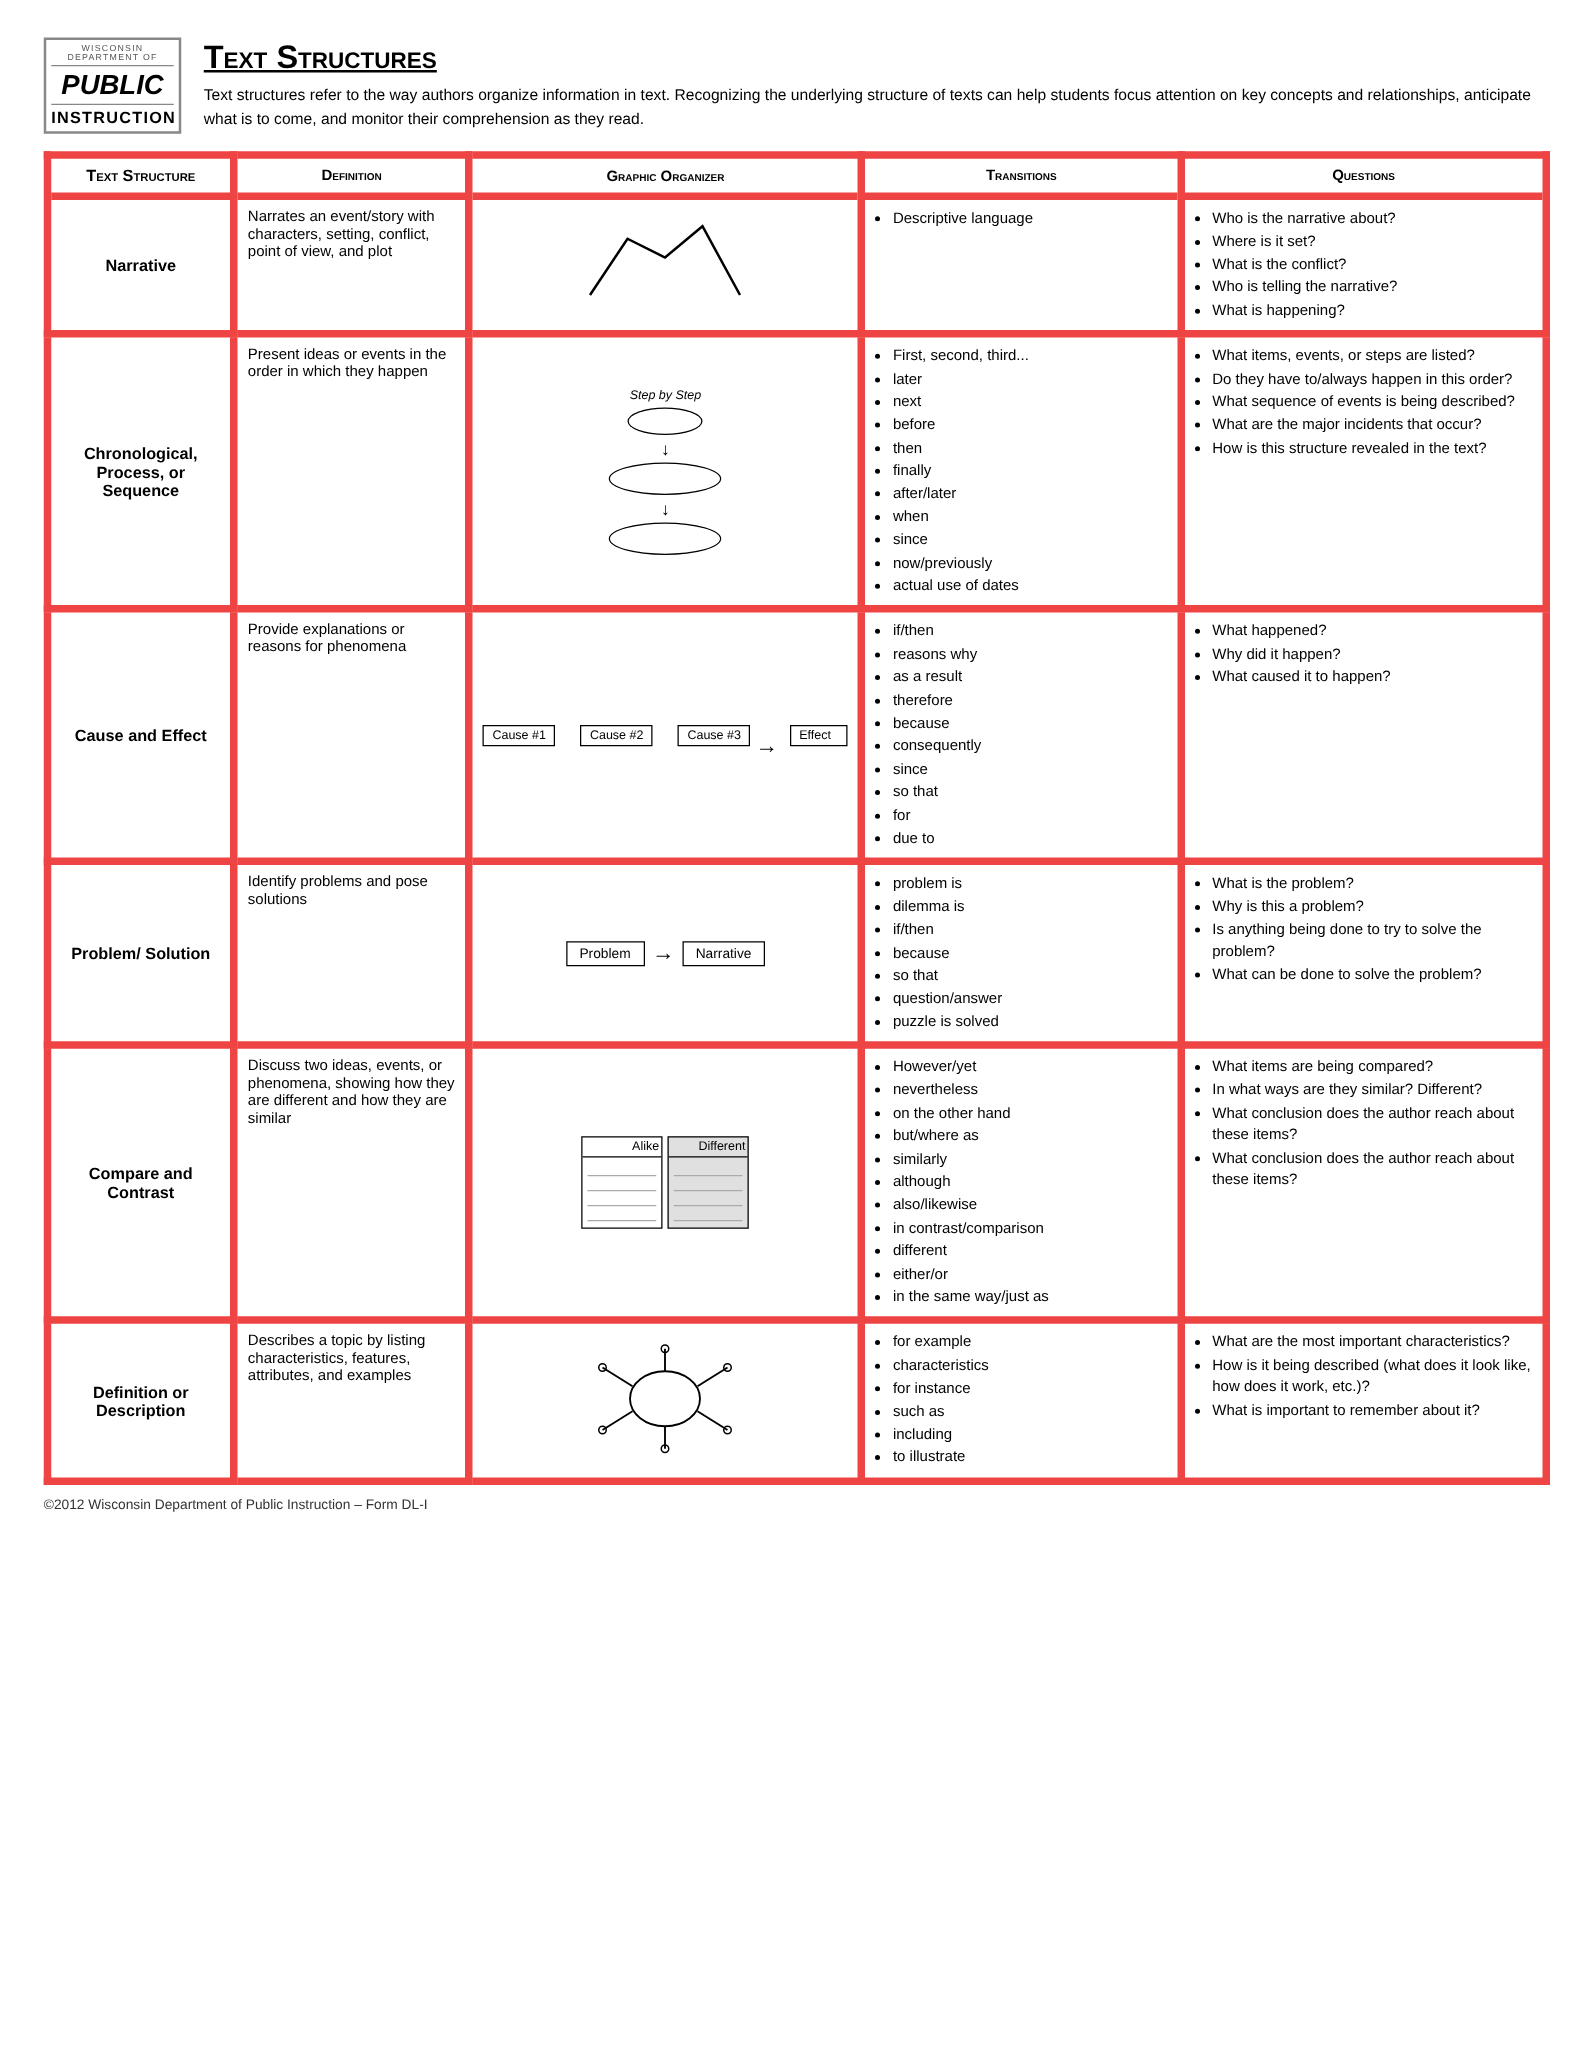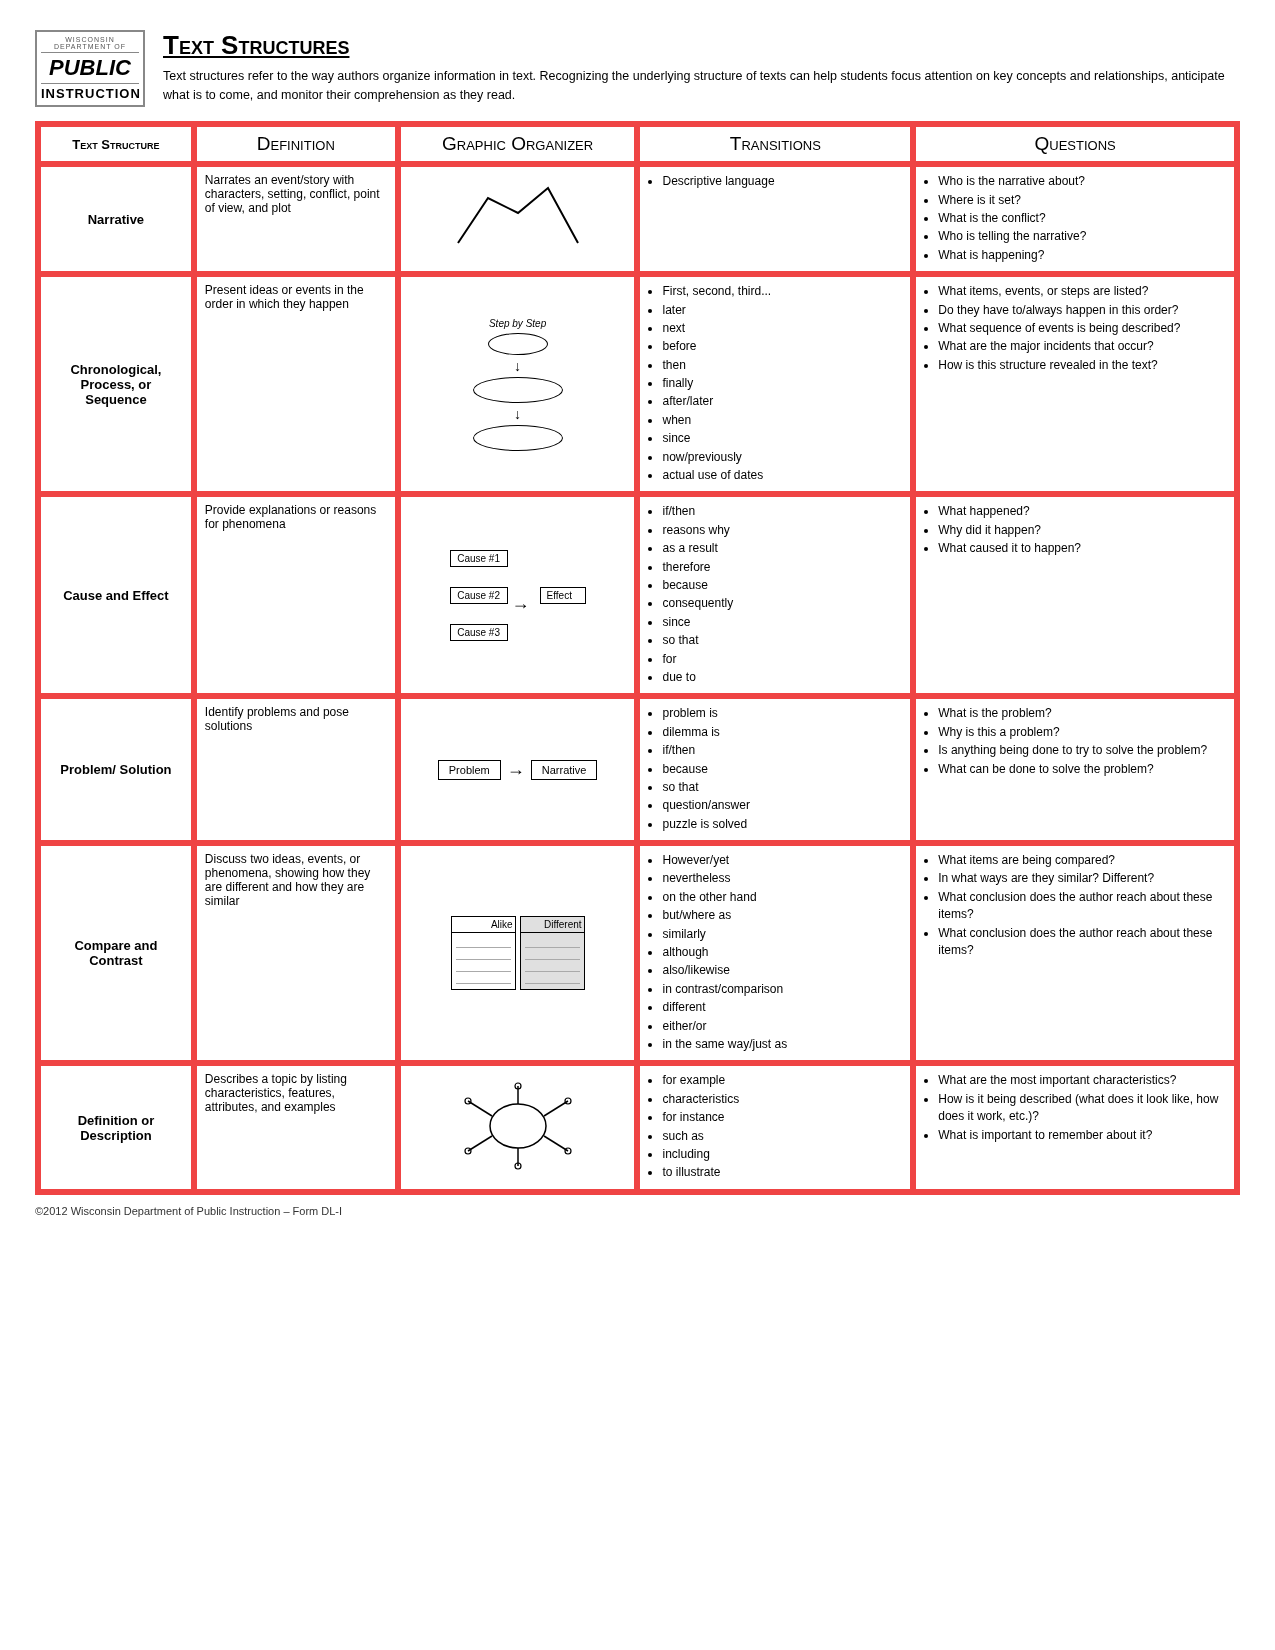--- a/index.html
+++ b/index.html
@@ -64,22 +64,22 @@
       border-collapse: collapse;
       border: 2px solid #000;
     }
     th, td {
       border: 6px solid #ef4444;
       padding: 6px 8px;
       vertical-align: top;
     }
     thead th {
       font-variant: small-caps;
-      font-weight: normal;
-      font-size: 19px;
+      font-weight: bold;
+      font-size: 12px;
       text-align: center;
       background: #fff;
       border-bottom: 2px solid #000;
     }
     .col-structure {
       width: 13%;
       font-weight: bold;
       text-align: center;
       vertical-align: middle;
       font-size: 13px;
@@ -99,21 +99,21 @@
     .graphic-narrative svg { width: 140px; height: 80px; }
     
     .graphic-chrono { font-size: 11px; }
     .step-ovals { display: flex; flex-direction: column; align-items: center; gap: 4px; }
     .oval { border: 1.5px solid #000; border-radius: 50%; width: 90px; height: 26px; display: flex; align-items: center; justify-content: center; font-size: 10px; background: #fff; }
     .oval-top { width: 60px; height: 22px; }
     
     .cause-effect-box { font-size: 10px; }
     .cause-box { border: 1.5px solid #000; padding: 2px 6px; font-size: 10px; min-width: 58px; text-align: center; }
     .effect-box { border: 1.5px solid #000; padding: 2px 6px; font-size: 10px; min-width: 46px; text-align: left; }
-    .causes-col { display: flex; flex-direction: column; gap: 20px; justify-content: center; }
+    .causes-col { display: flex; flex-direction: row; gap: 20px; justify-content: center; }
     .effect-col { display: flex; align-items: center; margin-left: 6px; }
     
     .ps-graphic { display: flex; align-items: center; justify-content: center; gap: 6px; }
     .ps-box { border: 1.5px solid #000; padding: 3px 10px; font-size: 11px; }
     
     .cc-graphic { font-size: 9.5px; }
     .cc-cols { display: flex; gap: 4px; justify-content: center; }
     .cc-col { border: 1.5px solid #000; width: 65px; text-align: right; }
     .cc-header { border-bottom: 1px solid #000; padding: 2px; font-size: 10px; }
     .cc-lines { padding: 3px 4px; }

